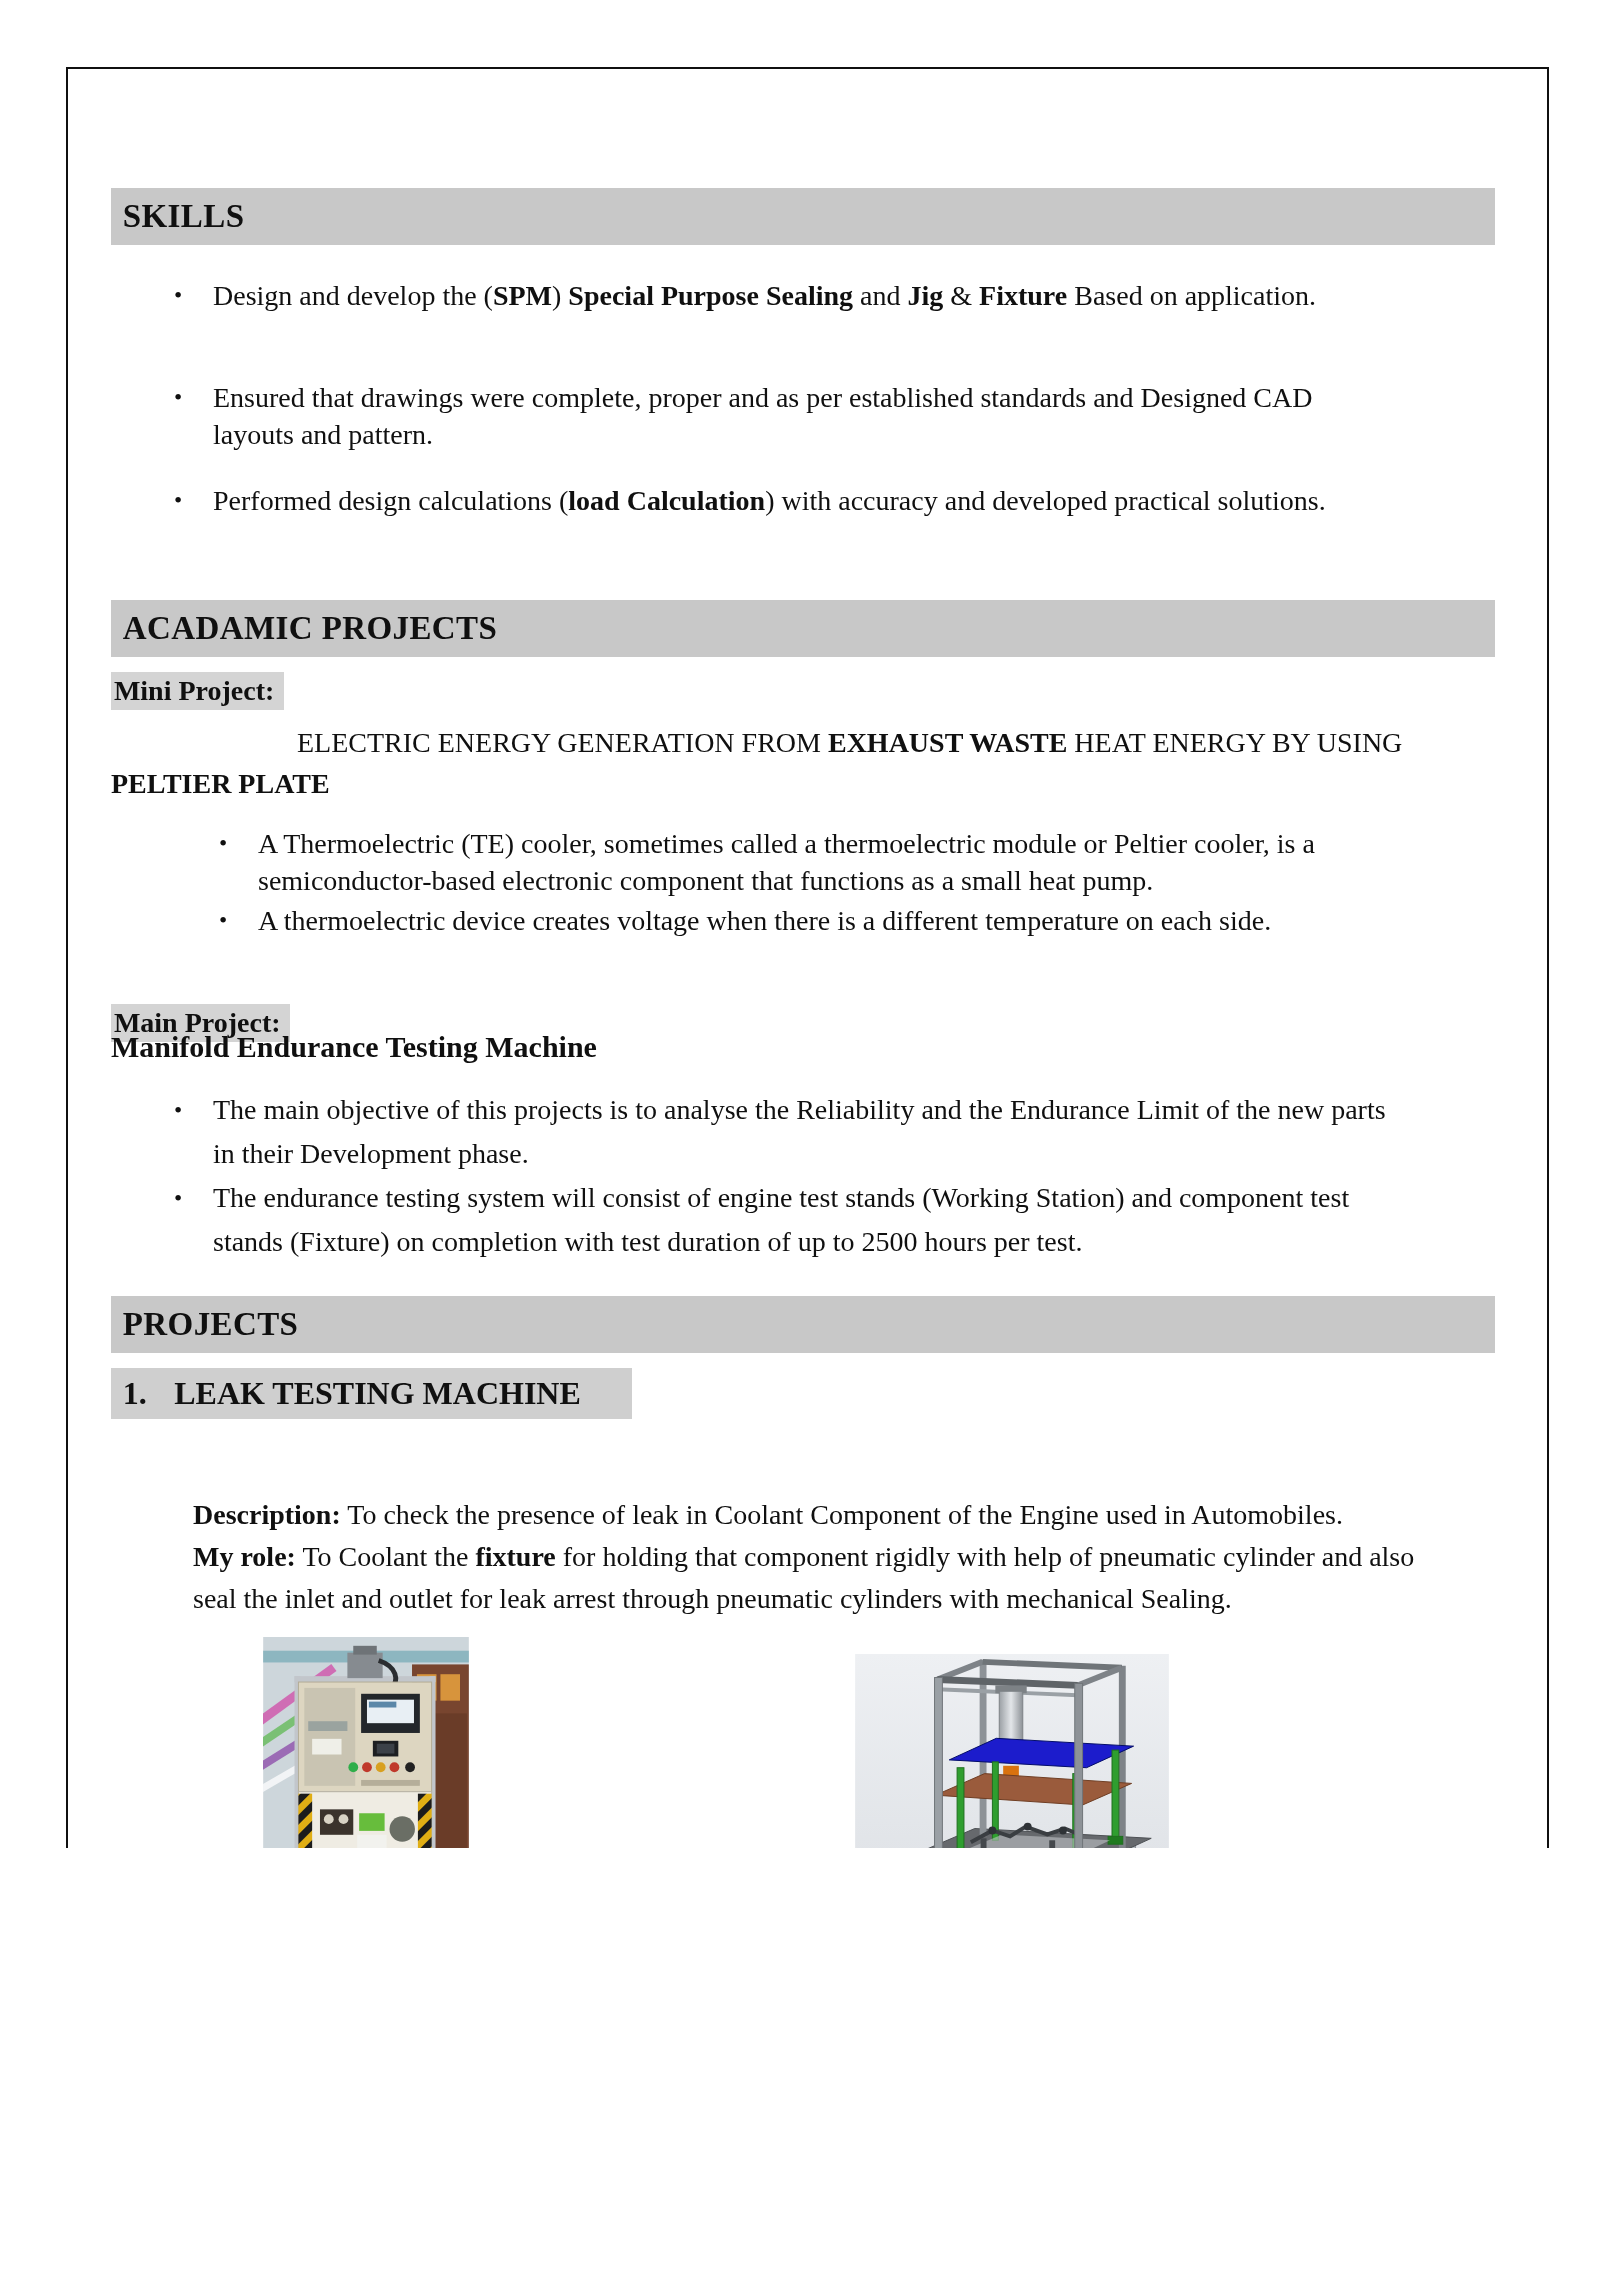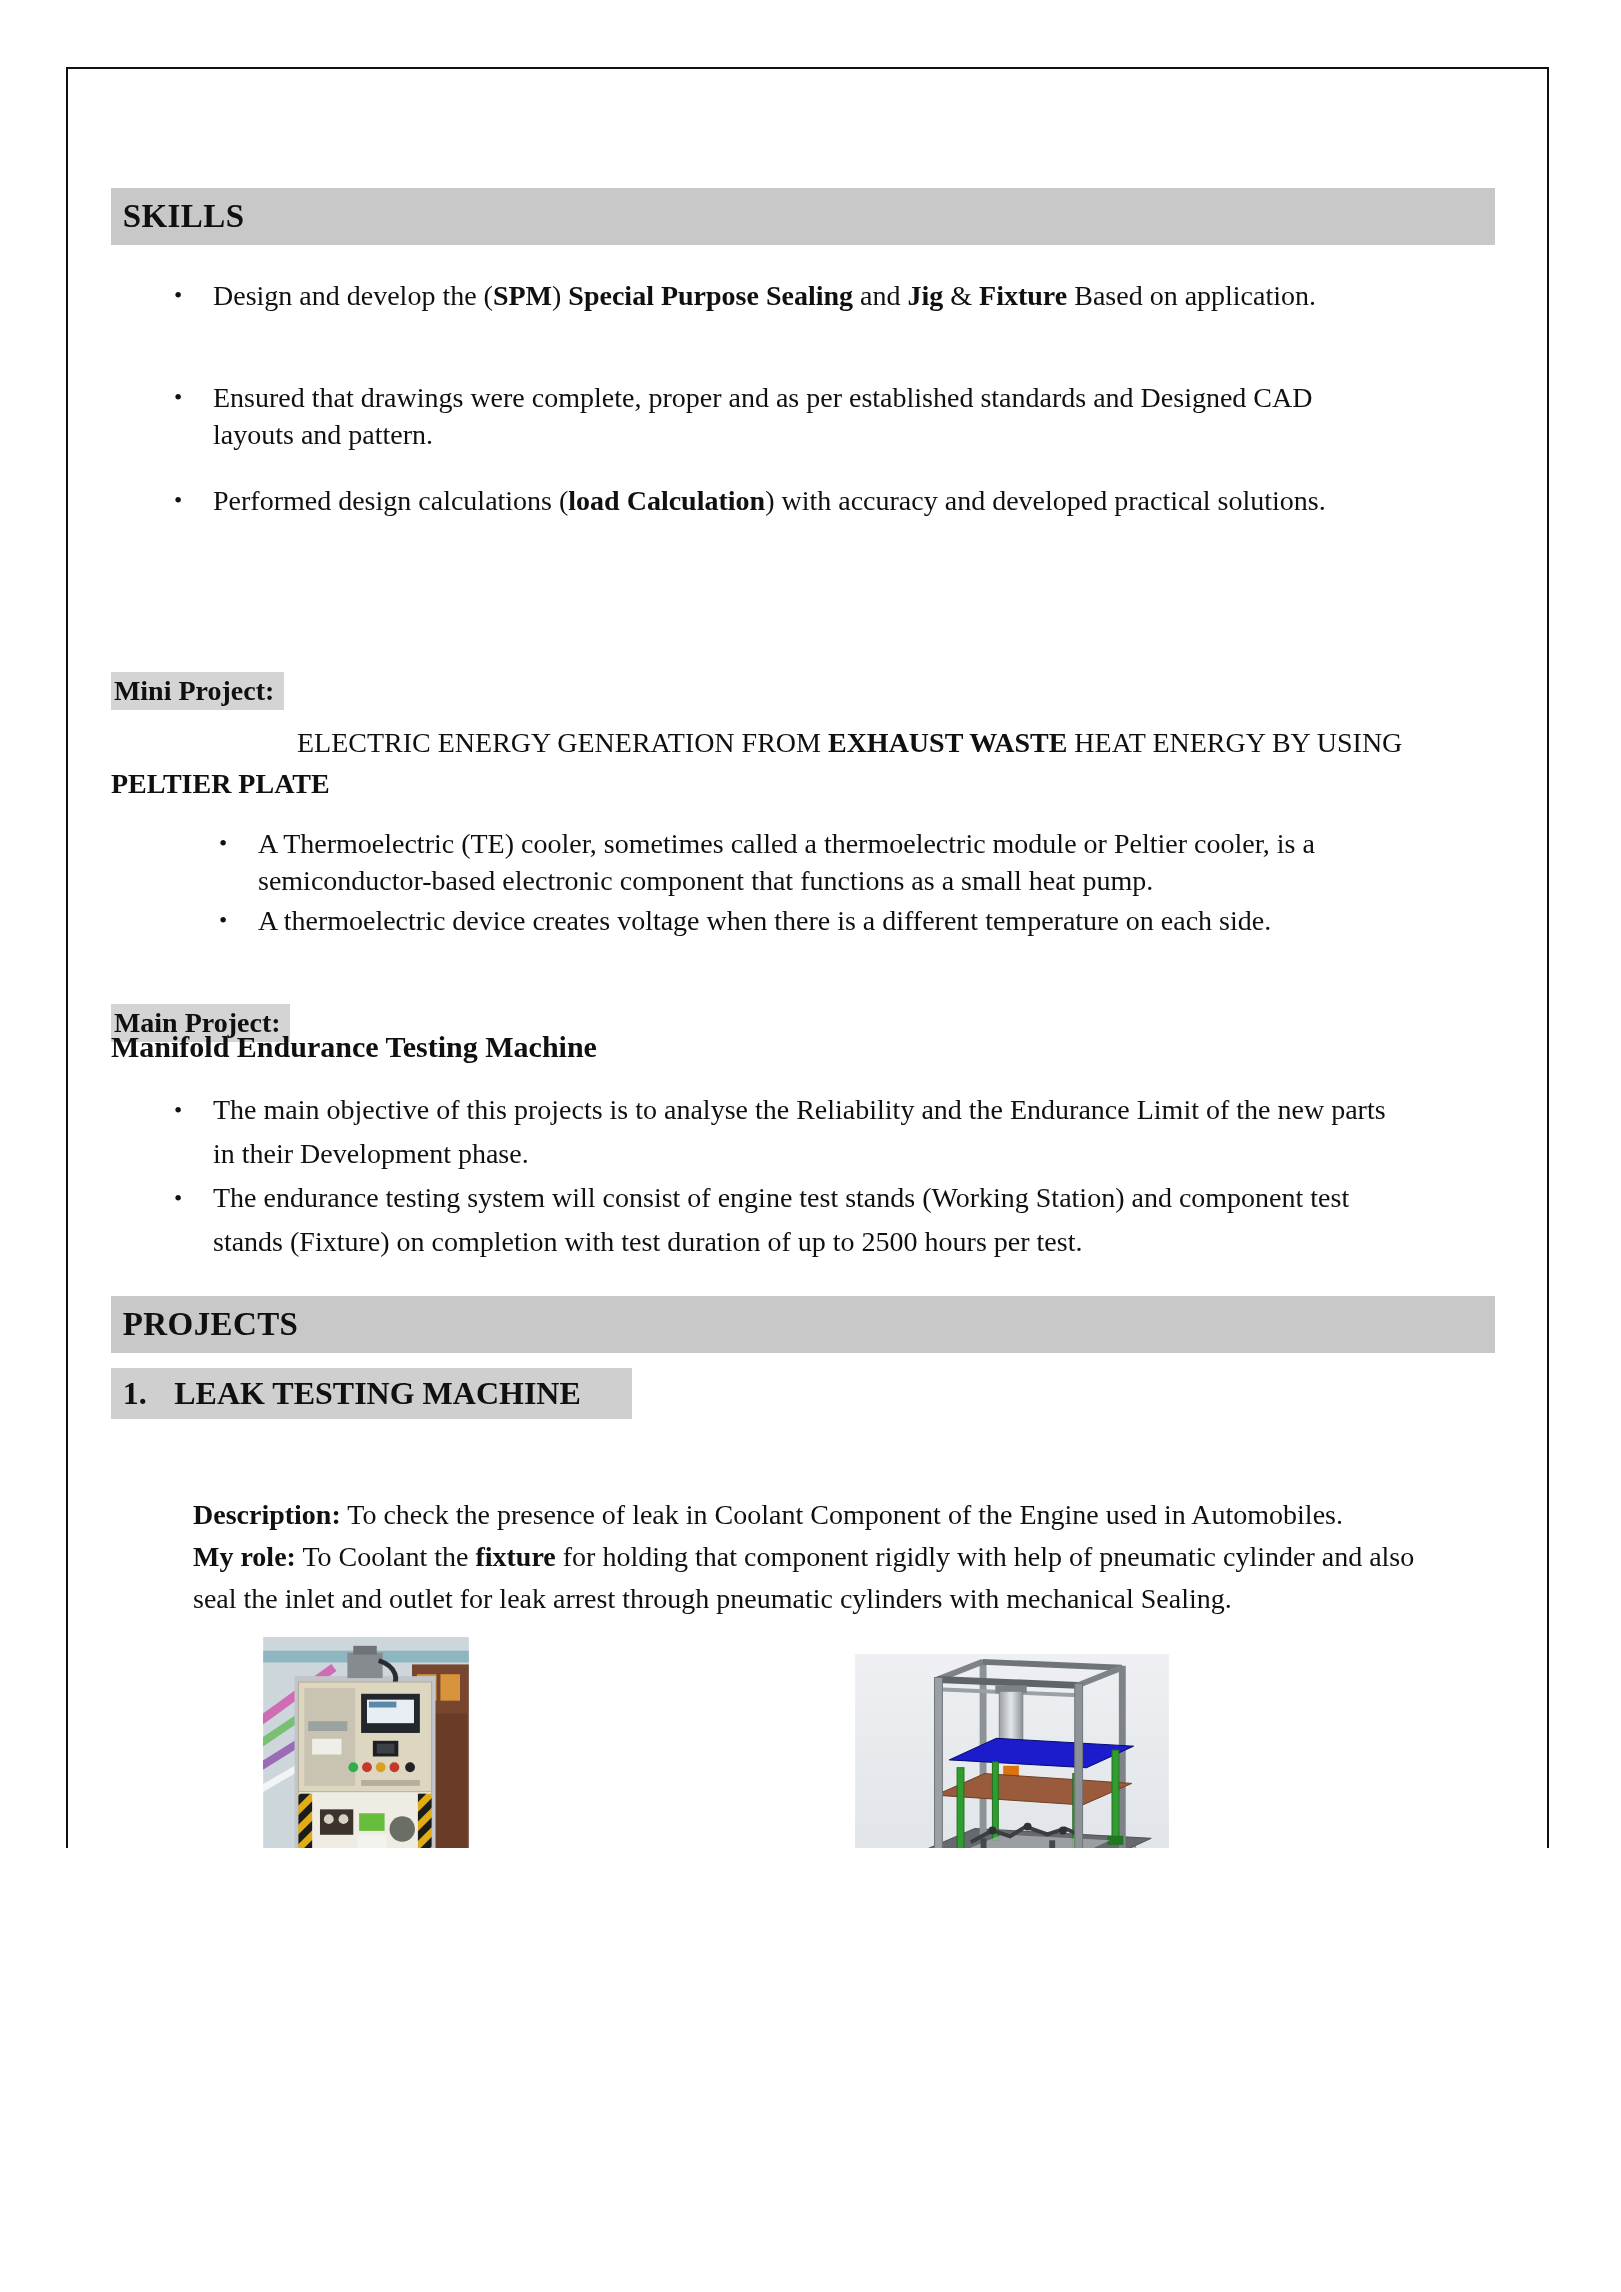--- a/index.html
+++ b/index.html
@@ -58,20 +58,23 @@
   <div class="bullet-row lh38" style="top:379px; left:174px; width:1206px;">
     <span class="marker">•</span>
     <div class="btxt"><span>Ensured that drawings were complete, proper and as per established standards and Designed CAD layouts and pattern.</span></div>
   </div>
 
   <div class="bullet-row lh38" style="top:482px; left:174px; width:1206px;">
     <span class="marker">•</span>
     <div class="btxt"><span>Performed design calculations (</span><b>load Calculation</b><span>) with accuracy and developed practical solutions.</span></div>
   </div>
 
+  <div class="section-bar" style="top:600px;">
+    <span>ACADAMIC PROJECTS</span>
+  </div>
 
   <div class="abs" style="top:672px; left:111px;">
     <span class="hl-label">Mini Project:</span>
   </div>
 
   <p class="mini-title abs" style="top:722px; left:111px;"><span>ELECTRIC ENERGY GENERATION FROM </span><b>EXHAUST WASTE</b><span> HEAT ENERGY BY USING</span><br><b>PELTIER PLATE</b></p>
 
   <div class="bullet-row lh38" style="top:825px; left:219px; width:1137px;">
     <span class="marker">•</span>
     <div class="btxt">A Thermoelectric (TE) cooler, sometimes called a thermoelectric module or Peltier cooler, is a semiconductor-based electronic component that functions as a small heat pump.</div>

